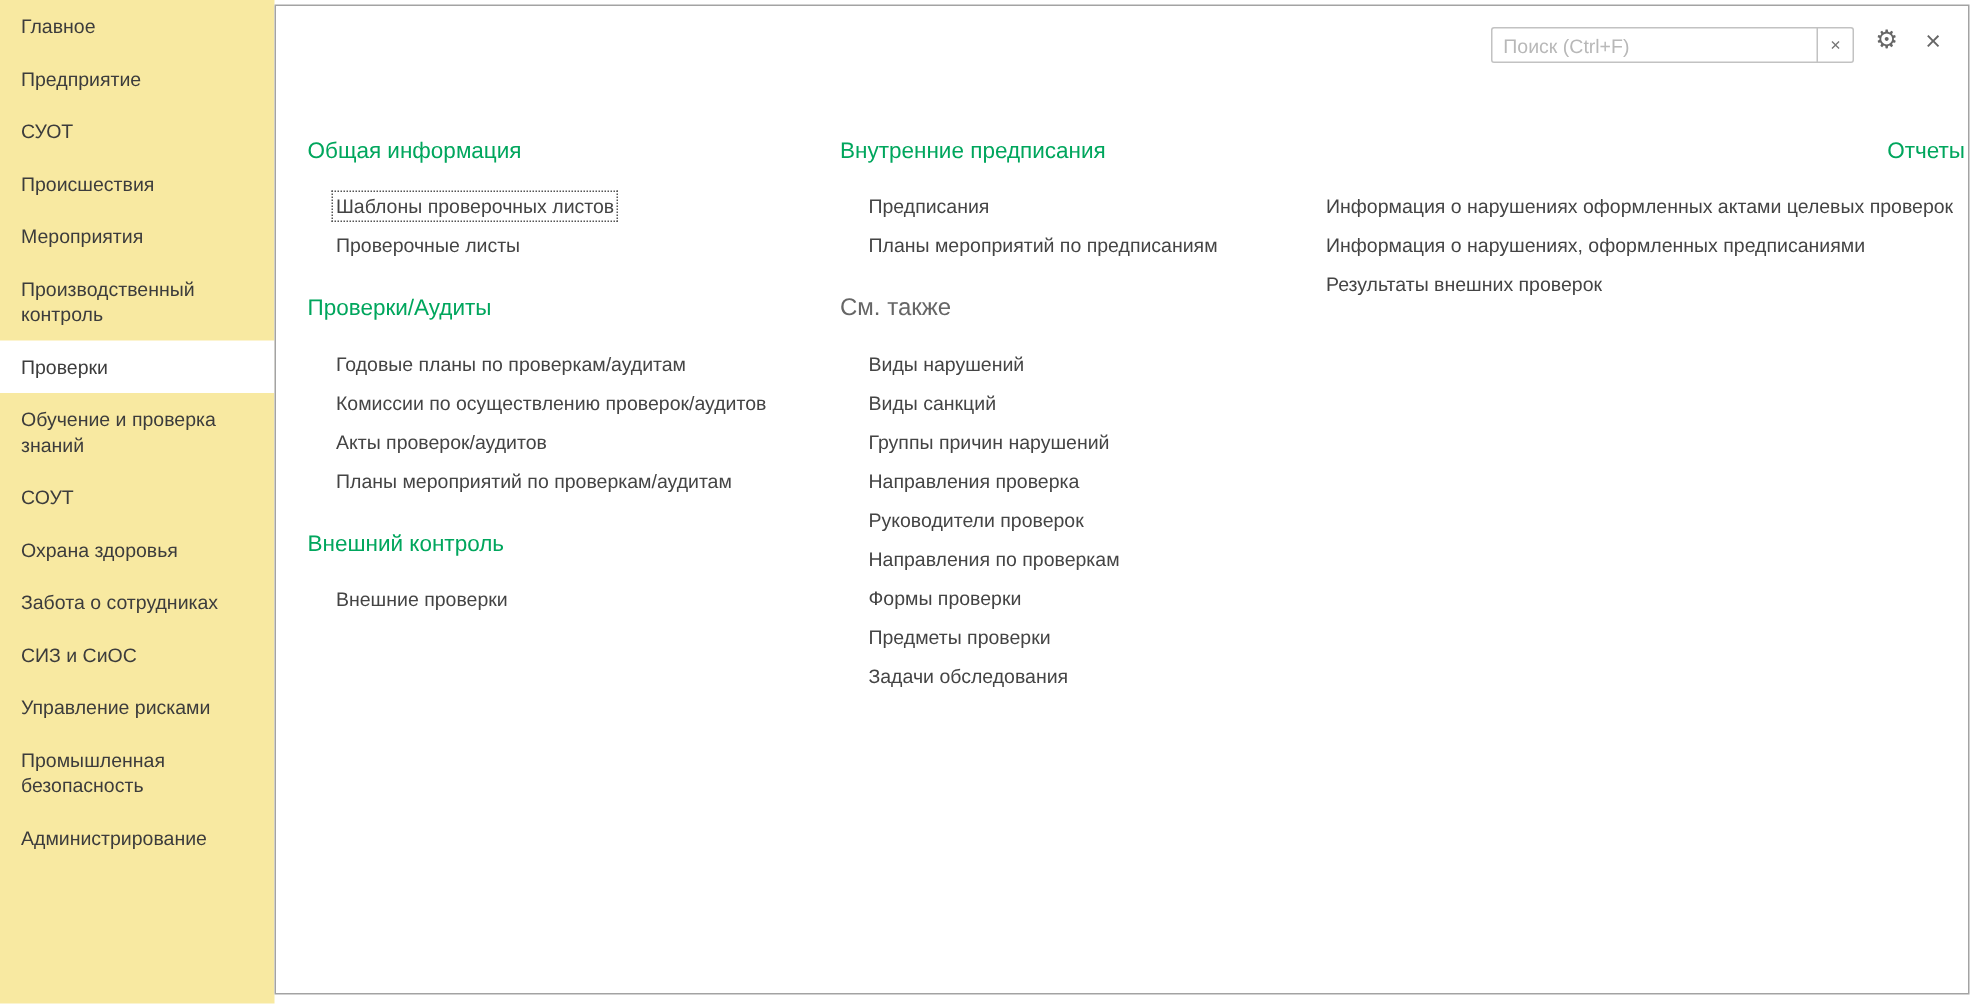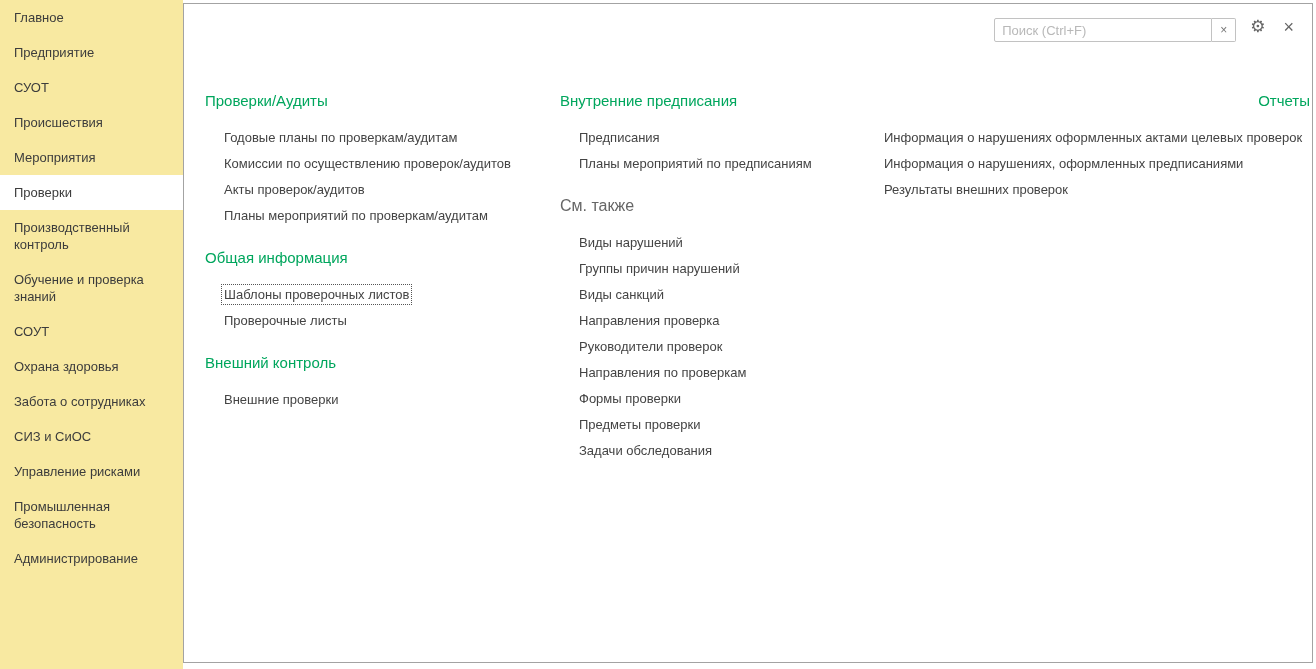--- a/index.html
+++ b/index.html
@@ -49,22 +49,22 @@
 </style>
 </head>
 <body>
 
 <div class="sidebar">
   <div class="side-item">Главное</div>
   <div class="side-item">Предприятие</div>
   <div class="side-item">СУОТ</div>
   <div class="side-item">Происшествия</div>
   <div class="side-item">Мероприятия</div>
+  <div class="side-item">Производственный контроль</div>
   <div class="side-item selected">Проверки</div>
-  <div class="side-item">Производственный контроль</div>
   <div class="side-item">Обучение и проверка знаний</div>
   <div class="side-item">СОУТ</div>
   <div class="side-item">Охрана здоровья</div>
   <div class="side-item">Забота о сотрудниках</div>
   <div class="side-item">СИЗ и СиОС</div>
   <div class="side-item">Управление рисками</div>
   <div class="side-item">Промышленная безопасность</div>
   <div class="side-item">Администрирование</div>
 </div>
 
@@ -80,41 +80,41 @@
     <div class="gear-btn">
       <span>⚙</span>
     </div>
     <div class="close-btn">
       <span>×</span>
     </div>
   </div>
 
   <div class="col col1">
     <div class="section">
+      <div class="section-title">Общая информация</div>
+      <div class="row">
+          <span class="link focused">Шаблоны проверочных листов</span>
+        </div>
+      <div class="row">
+          <span class="link">Проверочные листы</span>
+        </div>
+    </div>
+    <div class="section">
       <div class="section-title">Проверки/Аудиты</div>
       <div class="row">
           <span class="link">Годовые планы по проверкам/аудитам</span>
         </div>
       <div class="row">
           <span class="link">Комиссии по осуществлению проверок/аудитов</span>
         </div>
       <div class="row">
           <span class="link">Акты проверок/аудитов</span>
         </div>
       <div class="row">
           <span class="link">Планы мероприятий по проверкам/аудитам</span>
-        </div>
-    </div>
-    <div class="section">
-      <div class="section-title">Общая информация</div>
-      <div class="row">
-          <span class="link focused">Шаблоны проверочных листов</span>
-        </div>
-      <div class="row">
-          <span class="link">Проверочные листы</span>
         </div>
     </div>
     <div class="section">
       <div class="section-title">Внешний контроль</div>
       <div class="row">
           <span class="link">Внешние проверки</span>
         </div>
     </div>
   </div>
 
@@ -127,24 +127,24 @@
       <div class="row">
           <span class="link">Планы мероприятий по предписаниям</span>
         </div>
     </div>
     <div class="section">
       <div class="section-title plain">См. также</div>
       <div class="row">
           <span class="link">Виды нарушений</span>
         </div>
       <div class="row">
-          <span class="link">Группы причин нарушений</span>
+          <span class="link">Виды санкций</span>
         </div>
       <div class="row">
-          <span class="link">Виды санкций</span>
+          <span class="link">Группы причин нарушений</span>
         </div>
       <div class="row">
           <span class="link">Направления проверка</span>
         </div>
       <div class="row">
           <span class="link">Руководители проверок</span>
         </div>
       <div class="row">
           <span class="link">Направления по проверкам</span>
         </div>

